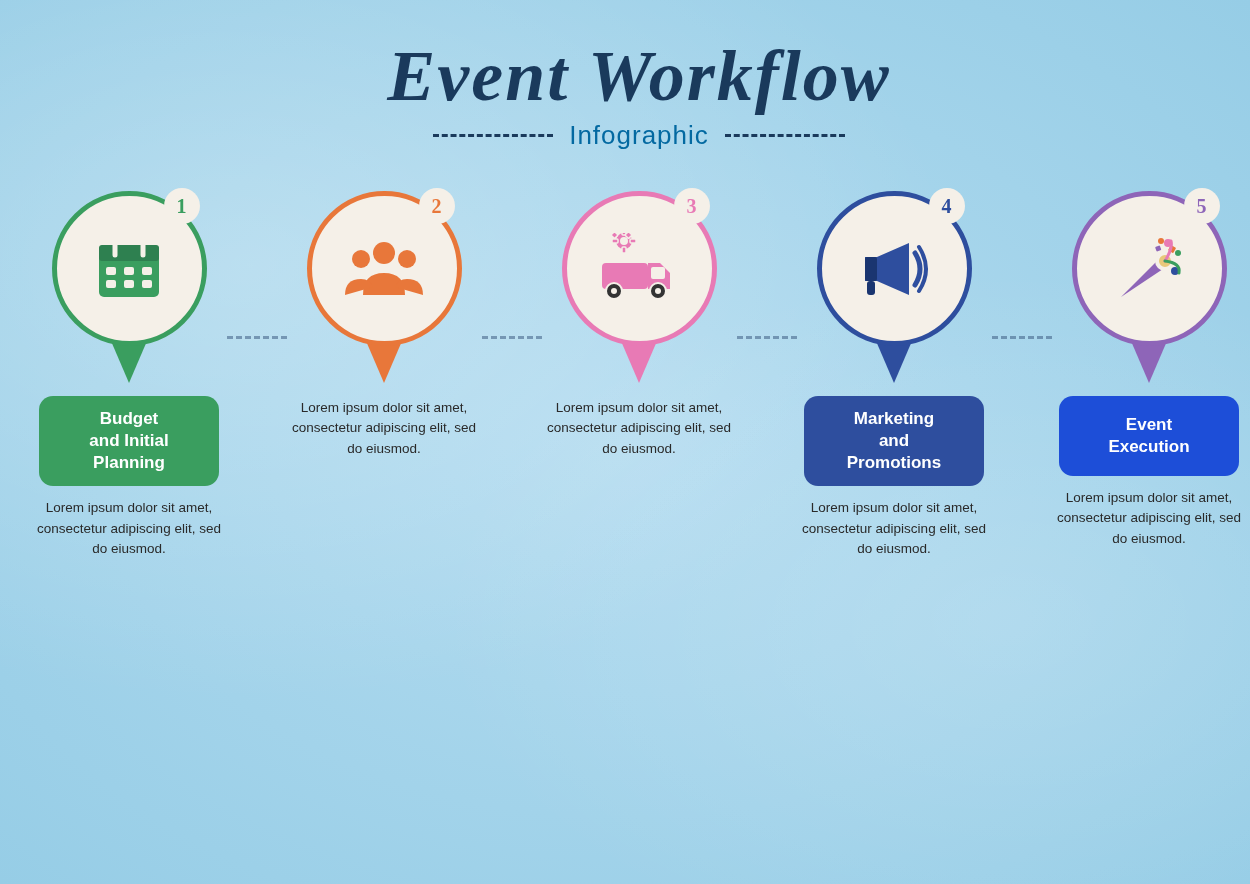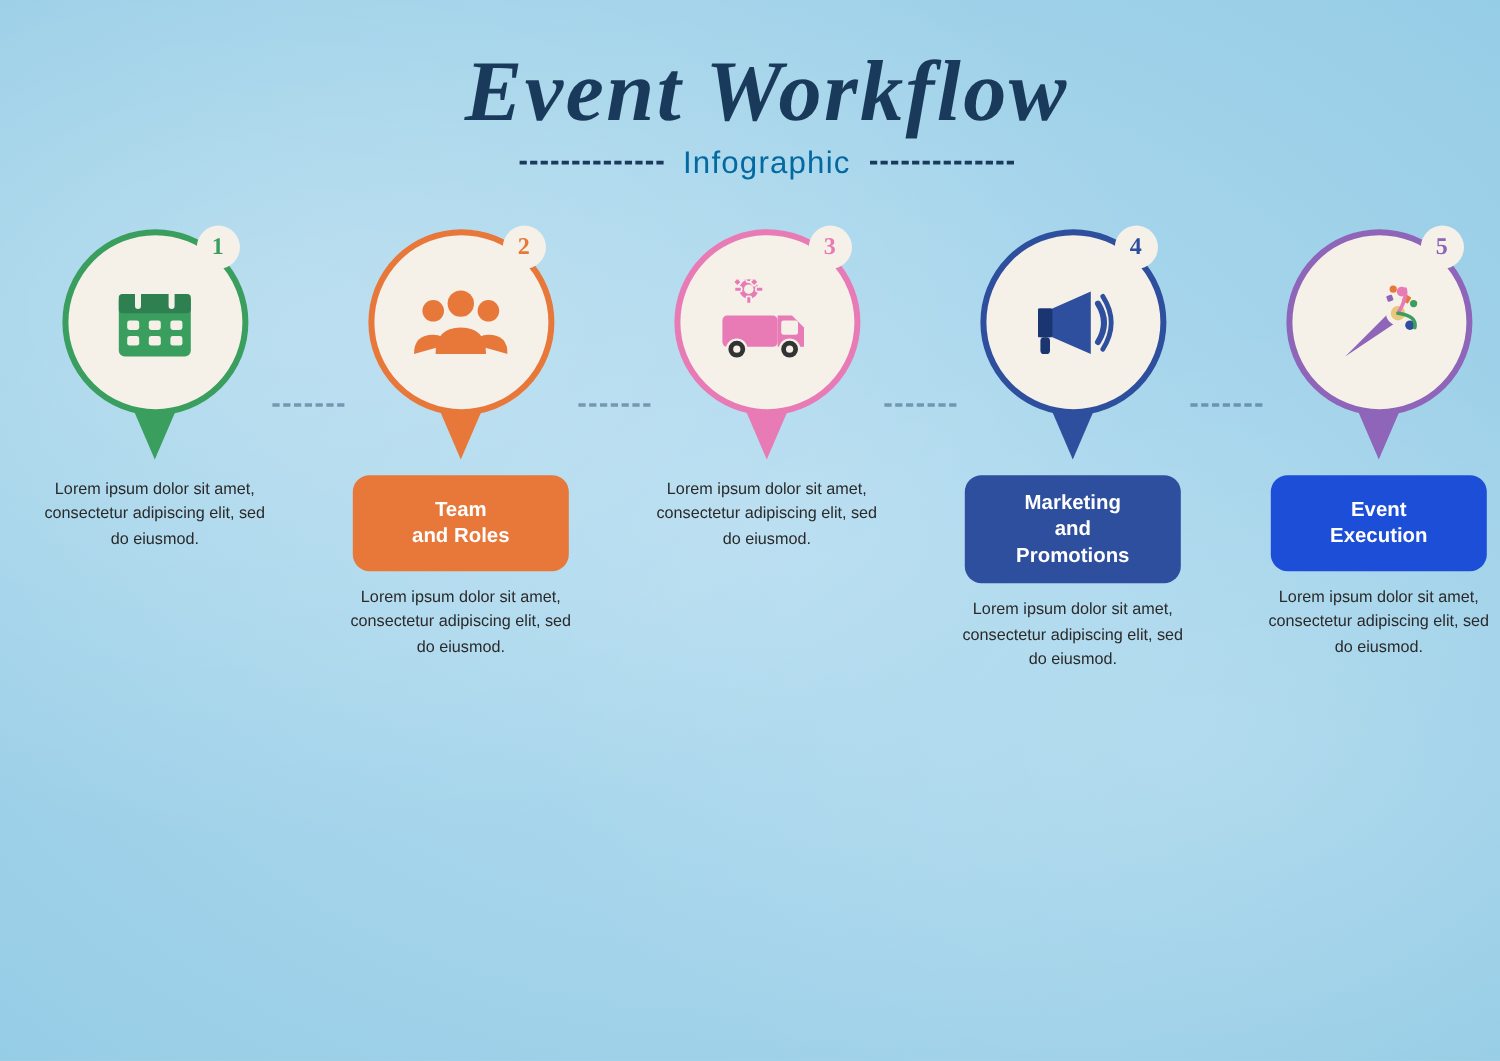--- a/index.html
+++ b/index.html
@@ -284,20 +284,23 @@
               <rect x="31" y="34" width="10" height="8" rx="2" fill="#f5f0e8"></rect>
               <rect x="49" y="34" width="10" height="8" rx="2" fill="#f5f0e8"></rect>
               <rect x="13" y="47" width="10" height="8" rx="2" fill="#f5f0e8"></rect>
               <rect x="31" y="47" width="10" height="8" rx="2" fill="#f5f0e8"></rect>
               <rect x="49" y="47" width="10" height="8" rx="2" fill="#f5f0e8"></rect>
             </svg>
           </div>
         </div>
         <div class="bubble-pin"></div>
       </div>
+      <div class="label-box">
+        <span class="label-text">Budget<br>and Initial<br>Planning</span>
+      </div>
       <p class="desc-text">Lorem ipsum dolor sit amet, consectetur adipiscing elit, sed do eiusmod.</p>
     </div>
 
     <div class="connector"></div>
 
     <div class="step-col step-2">
       <div class="bubble-wrapper">
         <div class="bubble-circle">
           <span class="step-number">2</span>
           <div class="icon-area">
@@ -309,23 +312,20 @@
 
               <circle cx="16" cy="26" r="9" fill="#e8773a"></circle>
               <path d="M0 62 Q0 46 16 46 Q25 46 28 54" fill="#e8773a"></path>
 
               <circle cx="62" cy="26" r="9" fill="#e8773a"></circle>
               <path d="M78 62 Q78 46 62 46 Q53 46 50 54" fill="#e8773a"></path>
             </svg>
           </div>
         </div>
         <div class="bubble-pin"></div>
-      </div>
-      <div class="label-box">
-        <span class="label-text">Team<br>and Roles</span>
       </div>
       <p class="desc-text">Lorem ipsum dolor sit amet, consectetur adipiscing elit, sed do eiusmod.</p>
     </div>
 
     <div class="connector"></div>
 
     <div class="step-col step-3">
       <div class="bubble-wrapper">
         <div class="bubble-circle">
           <span class="step-number">3</span>

